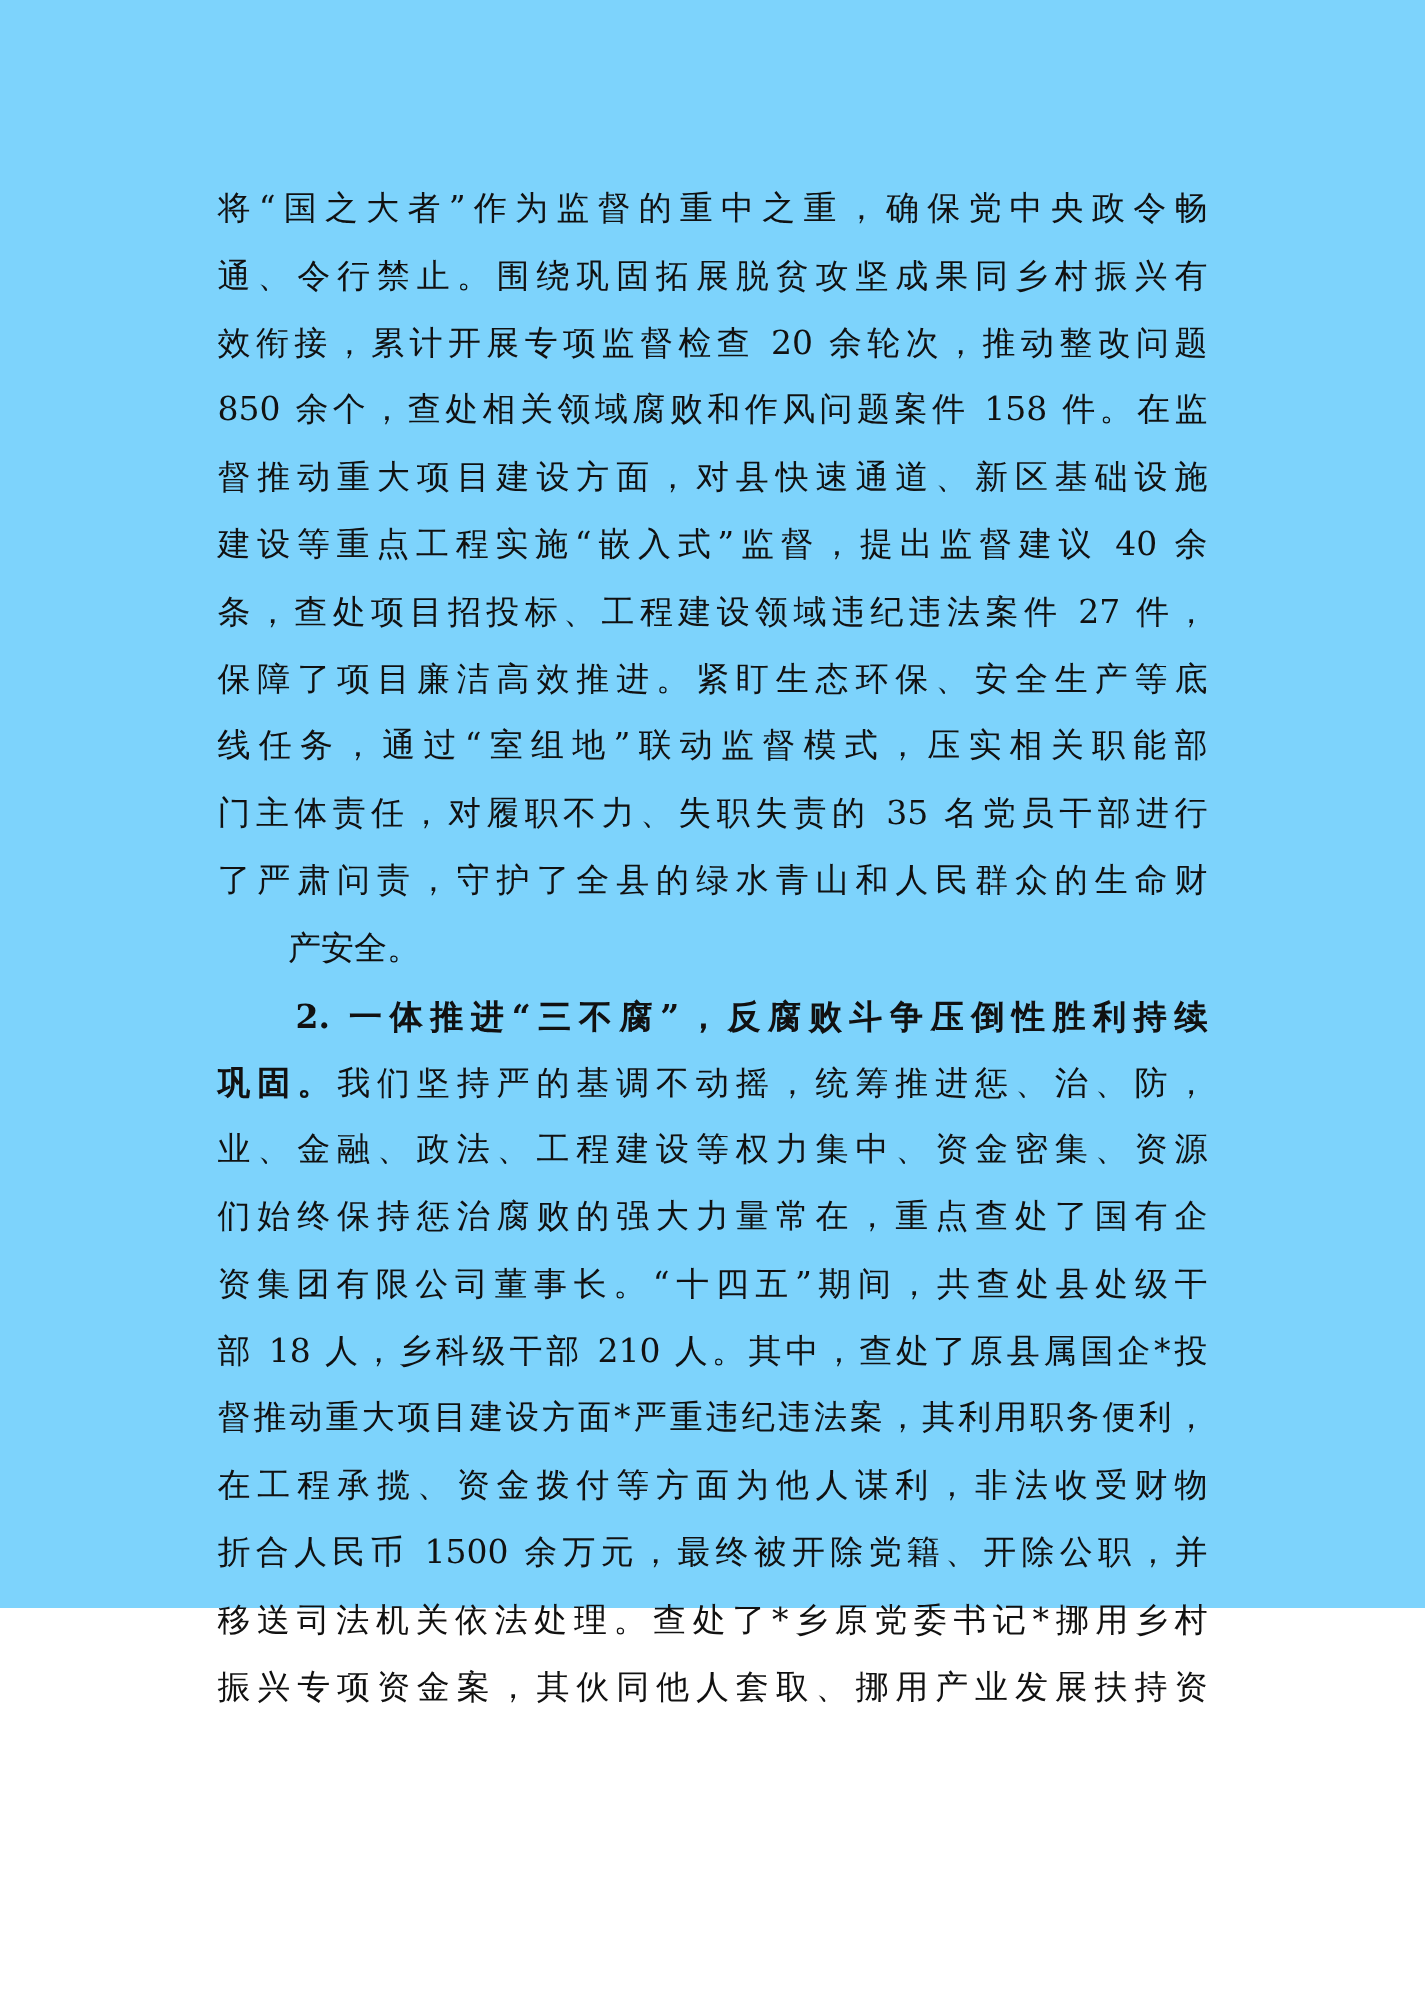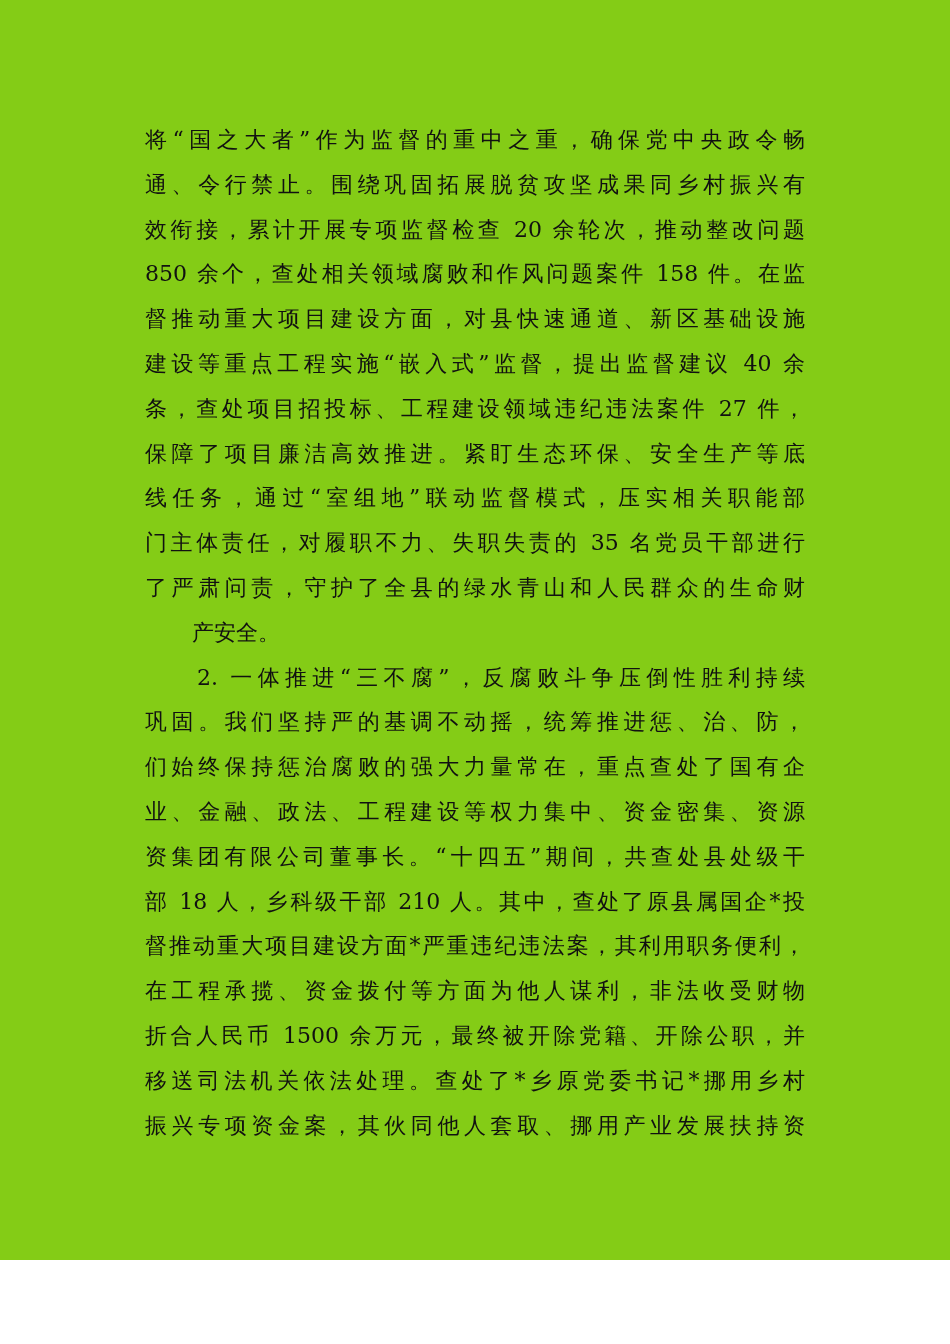--- a/index.html
+++ b/index.html
@@ -13,22 +13,22 @@
       position: relative;
       overflow: hidden;
       font-family: "DejaVu Serif", "Liberation Serif", serif;
       color: #111111;
     }
     .page {
       position: absolute;
       left: 0;
       top: 0;
       width: 950px;
-      height: 1260px;
-      background: #84cc16;
+      height: 1072px;
+      background: #7dd3fc;
     }
     .body-text {
       position: absolute;
       left: 145px;
       top: 118px;
       width: 660px;
     }
     .line {
       display: block;
       height: 44.8px;
@@ -42,21 +42,21 @@
     }
     .line.last {
       text-align-last: left;
       margin-left: 47px;
     }
     .line.indent {
       padding-left: 52px;
       box-sizing: border-box;
     }
     .bold {
-      font-weight: normal;
+      font-weight: bold;
     }
   </style>
 </head>
 <body>
 
 <div class="page">
   <div class="body-text">
 
     <div>
       <span class="line">将“国之大者”作为监督的重中之重，确保党中央政令畅</span>
@@ -69,22 +69,22 @@
       <span class="line">保障了项目廉洁高效推进。紧盯生态环保、安全生产等底</span>
       <span class="line">线任务，通过“室组地”联动监督模式，压实相关职能部</span>
       <span class="line">门主体责任，对履职不力、失职失责的 35 名党员干部进行</span>
       <span class="line">了严肃问责，守护了全县的绿水青山和人民群众的生命财</span>
       <span class="line last">产安全。</span>
     </div>
 
     <div>
       <span class="line indent bold">2. 一体推进“三不腐”，反腐败斗争压倒性胜利持续</span>
       <span class="line"><span class="bold">巩固。</span><span>我们坚持严的基调不动摇，统筹推进惩、治、防，</span></span>
+      <span class="line">业、金融、政法、工程建设等权力集中、资金密集、资源</span>
       <span class="line">们始终保持惩治腐败的强大力量常在，重点查处了国有企</span>
-      <span class="line">业、金融、政法、工程建设等权力集中、资金密集、资源</span>
       <span class="line">资集团有限公司董事长。“十四五”期间，共查处县处级干</span>
       <span class="line">部 18 人，乡科级干部 210 人。其中，查处了原县属国企*投</span>
       <span class="line">督推动重大项目建设方面*严重违纪违法案，其利用职务便利，</span>
       <span class="line">在工程承揽、资金拨付等方面为他人谋利，非法收受财物</span>
       <span class="line">折合人民币 1500 余万元，最终被开除党籍、开除公职，并</span>
       <span class="line">移送司法机关依法处理。查处了*乡原党委书记*挪用乡村</span>
       <span class="line">振兴专项资金案，其伙同他人套取、挪用产业发展扶持资</span>
     </div>
 
   </div>

